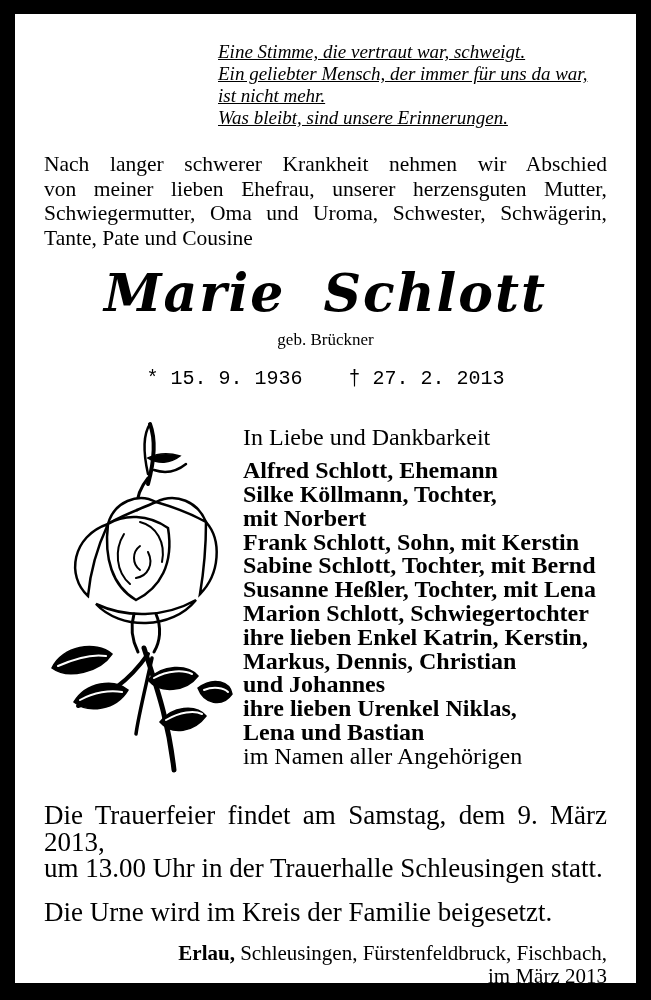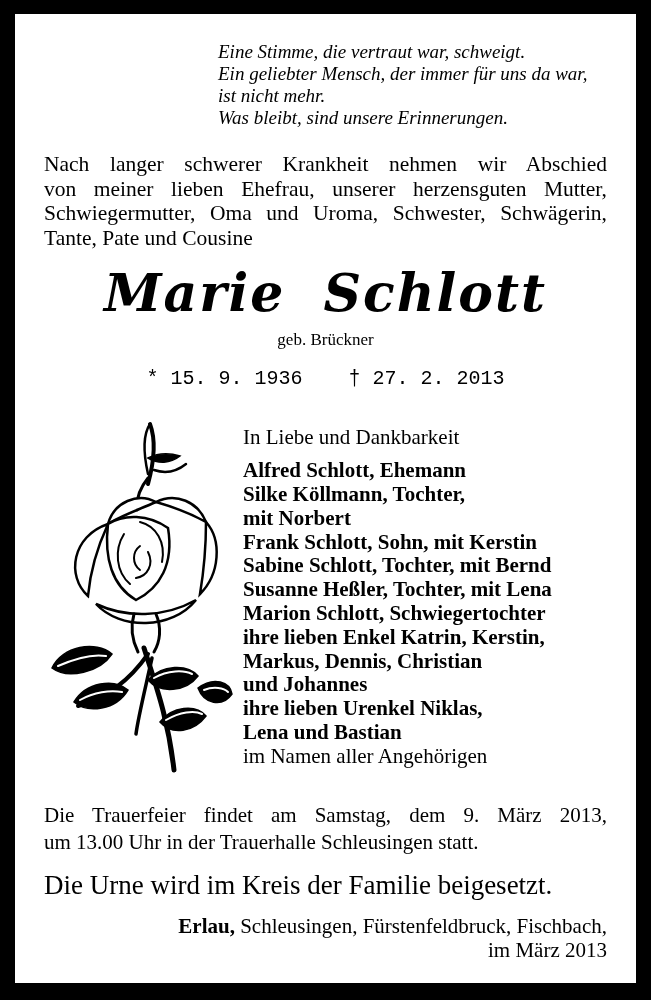--- a/index.html
+++ b/index.html
@@ -31,20 +31,21 @@
     box-sizing: border-box;
     padding: 0 29px;
   }
 
   
   .quote {
     margin: 27px 0 0 174px;
     font-style: italic;
     font-size: 19px;
     line-height: 22px;
+    text-decoration: underline;
   }
 
   
   .intro {
     margin-top: 23px;
     font-size: 21.5px;
     line-height: 24.6px;
   }
   .jline {
     text-align: justify;
@@ -87,38 +88,38 @@
   
   .mid {
     display: flex;
     margin-top: 26px;
   }
   .rose-box {
     flex: 0 0 199px;
     width: 199px;
   }
   .tribute {
-    font-size: 21px;
+    font-size: 24px;
     line-height: 23.8px;
     padding-top: 8px;
   }
   .tribute-heading {
     margin-bottom: 9px;
   }
   .mourner {
     font-weight: bold;
   }
   .closing {
     font-weight: normal;
   }
 
   
   .service {
     margin-top: 24px;
-    font-size: 21px;
+    font-size: 27px;
     line-height: 26.5px;
   }
   .burial {
     margin-top: 17px;
     font-size: 27px;
     line-height: 26px;
   }
 
   
   .footer {

